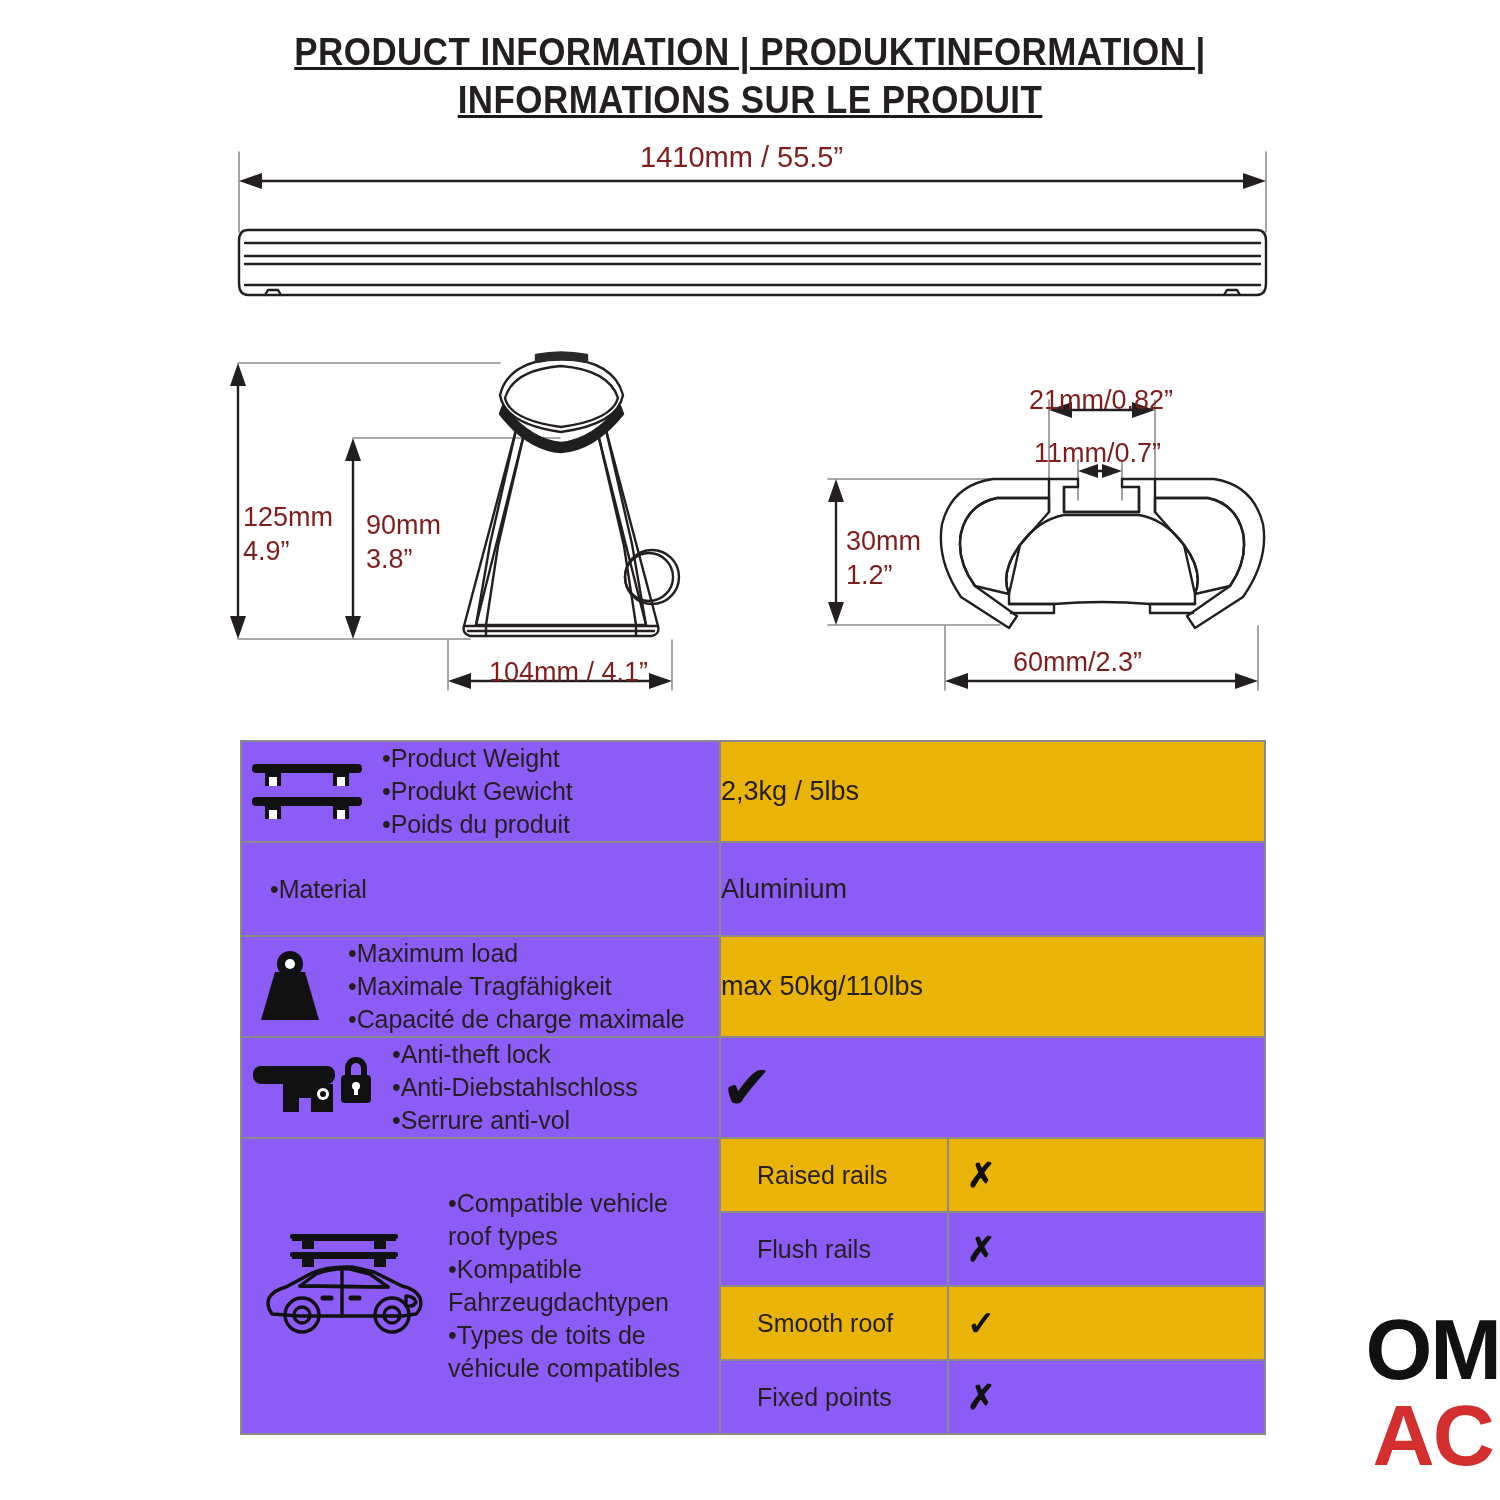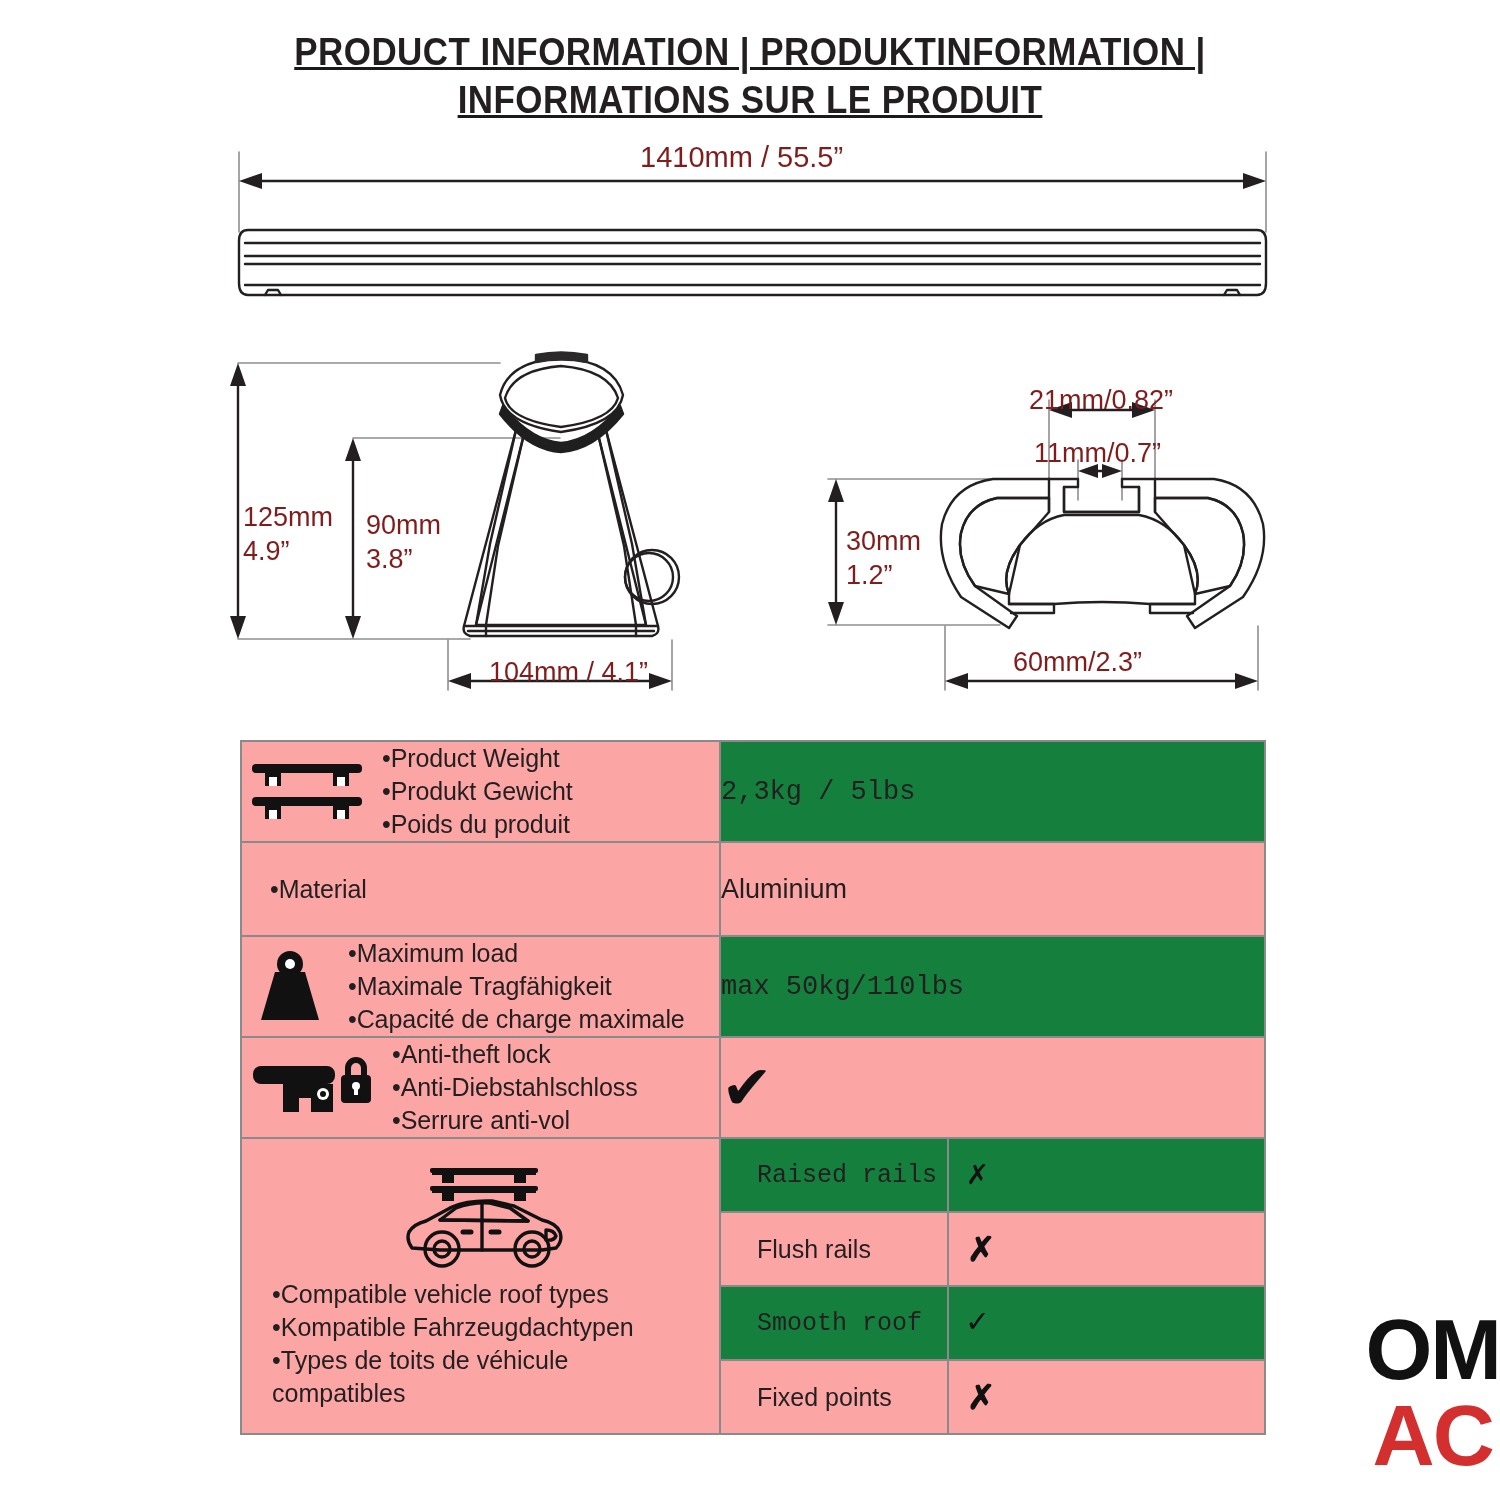--- a/index.html
+++ b/index.html
@@ -81,22 +81,22 @@
   }
   .cell-label {
     width: 455px;
     padding: 10px 8px 10px 14px;
   }
   .cell-value {
     padding: 10px 0 10px 22px;
     font-size: 27px;
     color: #231f20;
   }
-  .shaded { background: #15803d; font-family: Liberation Mono, monospace; }
-  .plain  { background: #fca5a5; }
+  .shaded { background: #eab308; }
+  .plain  { background: #8b5cf6; }
 
   .label-row {
     display: flex;
     align-items: center;
     gap: 10px;
   }
   .icon-box {
     flex: 0 0 auto;
     width: 130px;
     display: flex;
@@ -107,21 +107,21 @@
     flex: 1 1 auto;
     font-size: 25px;
     line-height: 33px;
     color: #231f20;
     white-space: nowrap;
   }
   .bullets div { letter-spacing: -0.1px; }
 
   .center-stack {
     display: flex;
-    flex-direction: column;
+    flex-direction: row;
     align-items: center;
   }
   .stack-bullets {
     align-self: flex-start;
     padding-left: 16px;
     font-size: 25px;
     line-height: 33px;
     color: #231f20;
   }
 

